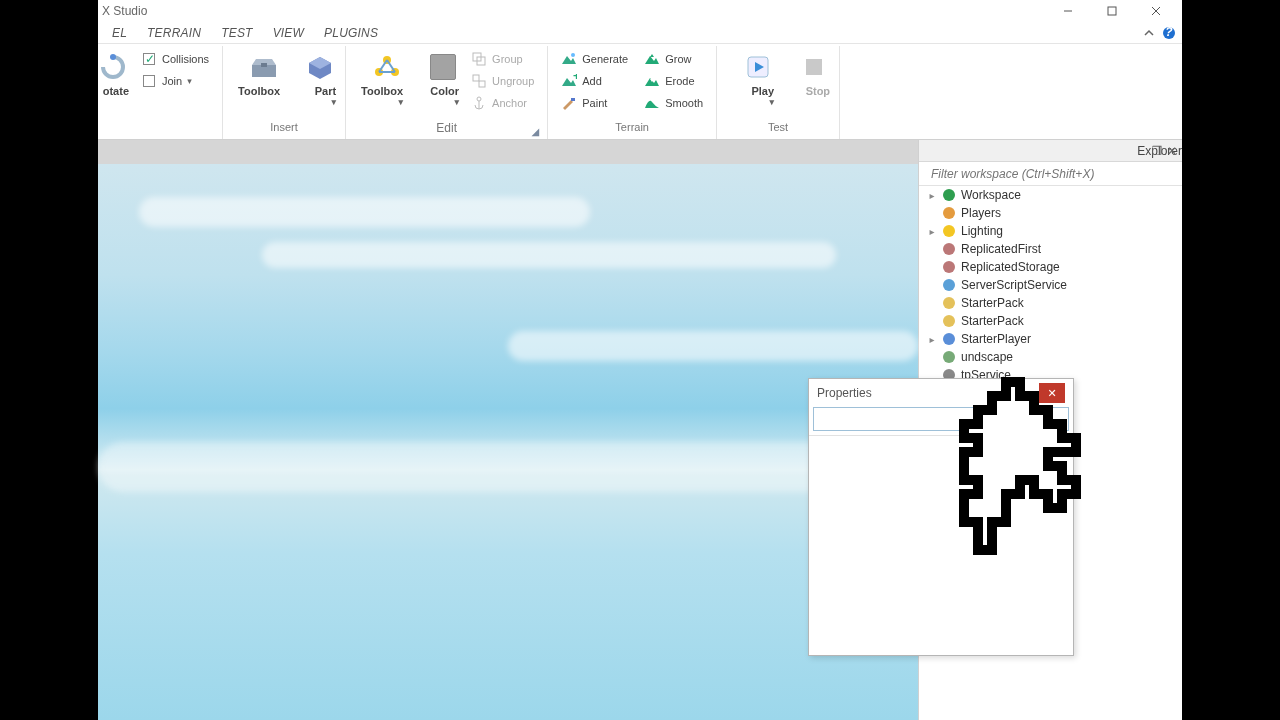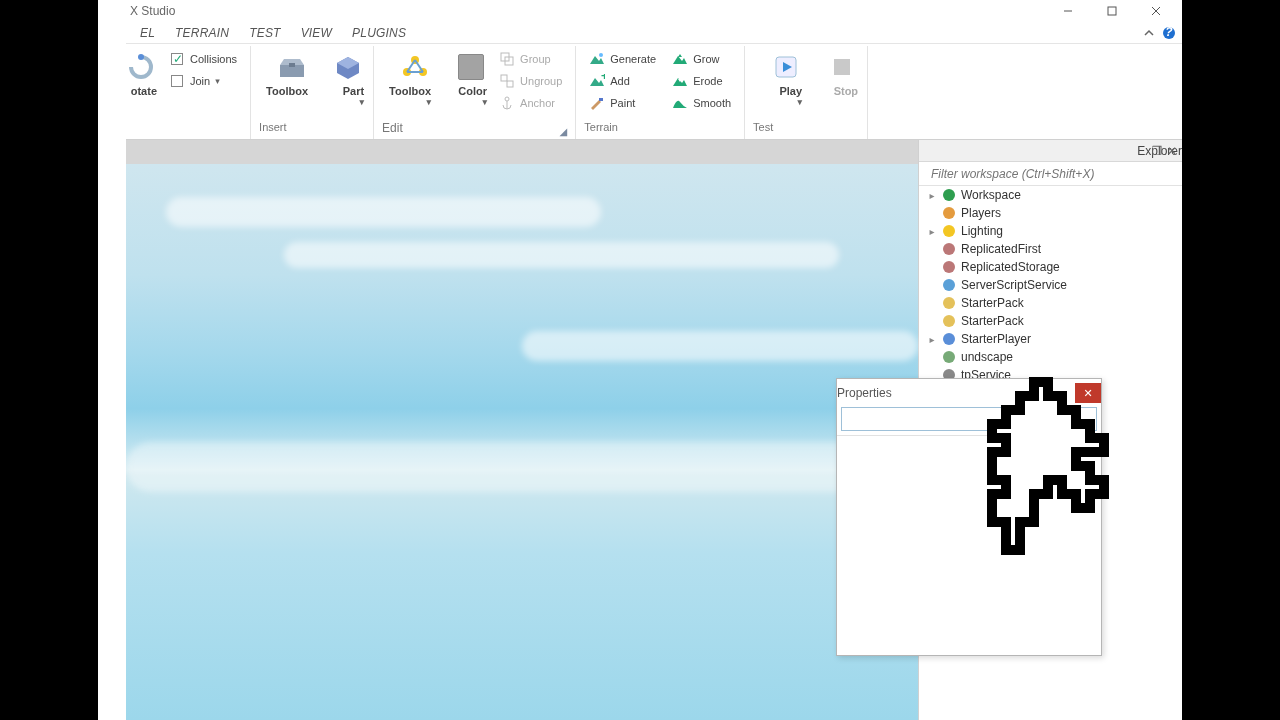--- a/index.html
+++ b/index.html
@@ -2,40 +2,40 @@
 <html><head>
 <meta charset="utf-8">
 <style>
 * { margin: 0; padding: 0; box-sizing: border-box; font-family: "Segoe UI", Tahoma, sans-serif; font-size: 12px; }
 html, body { width: 1280px; height: 720px; overflow: hidden; }
 body { display: flex; }
 
 
 .pillar { background: #000; width: 98px; height: 720px; flex: 0 0 98px; }
 
-.app { flex: 1; height: 720px; display: flex; flex-direction: column; background: #fff; position: relative; margin-left: 28px; }
+.app { flex: 1; height: 720px; display: flex; flex-direction: column; background: #fff; position: relative; }
 
 
 .titlebar { height: 22px; background: #fff; display: flex; align-items: center; padding: 0 4px; color: #666; }
 .titlebar-title { flex: 1; }
 .win-btns { display: flex; gap: 0; }
 .win-btn { width: 44px; height: 22px; display: flex; align-items: center; justify-content: center; color: #555; }
 
 
 .menubar { height: 22px; background: #fff; border-bottom: 1px solid #e5e5e5; display: flex; align-items: center; padding: 0 4px; font-style: italic; }
 .menu-item { padding: 2px 10px; color: #555; letter-spacing: 0.2px; }
 .menu-spacer { flex: 1; }
 .menu-right { display: flex; align-items: center; gap: 6px; padding-right: 2px; }
 .menu-right .ico { width: 14px; height: 14px; display: flex; align-items: center; justify-content: center; color: #666; }
 
 
 .ribbon { height: 96px; background: #fff; border-bottom: 1px solid #d0d0d0; display: flex; padding-top: 2px; }
 .rgroup { display: flex; flex-direction: column; border-right: 1px solid #e3e3e3; padding: 0 8px 2px 8px; }
 .rgroup-body { flex: 1; display: flex; align-items: flex-start; gap: 6px; padding-top: 2px; }
-.rgroup-label { height: 16px; text-align: left; color: #777; font-size: 11px; position: relative; }
+.rgroup-label { height: 16px; text-align: center; color: #777; font-size: 11px; position: relative; }
 .rgroup-label .launcher { position: absolute; right: 0; bottom: 0; color: #7a8aa0; font-size: 10px; }
 
 
 .rbig { width: 50px; display: flex; flex-direction: column; align-items: flex-end; gap: 2px; padding: 2px 0; border: 1px solid transparent; font-weight: bold; }
 .rbig .ricon { width: 32px; height: 32px; display: flex; align-items: center; justify-content: center; }
 .rbig .rlabel { color: #444; font-size: 11px; text-align: center; }
 .rbig .drop { color: #666; font-size: 9px; line-height: 6px; }
 
 
 .rsmall { display: flex; align-items: center; gap: 5px; height: 22px; padding: 0 4px; border: 1px solid transparent; }
@@ -63,21 +63,21 @@
 .filter { height: 24px; border-bottom: 1px solid #e2e2e2; display: flex; align-items: center; }
 .filter input { flex: 1; height: 100%; border: none; padding: 0 12px; background: #fff; color: #888; font-style: italic; outline: none; }
 .tree { flex: 1; overflow: hidden; background: #fff; }
 .tnode { display: flex; align-items: center; height: 18px; padding-left: 8px; gap: 4px; color: #333; }
 .twist { width: 10px; color: #888; font-size: 10px; text-align: center; }
 .ticon { width: 16px; height: 16px; display: flex; align-items: center; justify-content: center; }
 .tlabel { font-size: 12px; }
 
 
 .props { position: absolute; left: 710px; top: 378px; width: 266px; height: 278px; background: #fff; border: 1px solid #b5b5b5; box-shadow: 2px 2px 6px rgba(0,0,0,0.15); display: flex; flex-direction: column; z-index: 5; }
-.props-title { height: 28px; display: flex; align-items: center; padding: 0 0; color: #555; }
+.props-title { height: 28px; display: flex; align-items: center; padding: 0 8px; color: #555; }
 .props-title .spacer { flex: 1; }
 .props-close { width: 26px; height: 20px; background: #c0392b; color: #fff; display: flex; align-items: center; justify-content: center; font-size: 11px; }
 .props-search { height: 24px; border: 1px solid #9ec0d8; margin: 0 4px; }
 .props-body { flex: 1; border-top: 1px solid #e2e2e2; margin-top: 4px; }
 
 
 .bigcursor { position: absolute; left: 838px; top: 372px; width: 160px; height: 190px; z-index: 10; pointer-events: none; }
 
 
 .blk { display: inline-block; border-radius: 2px; }

